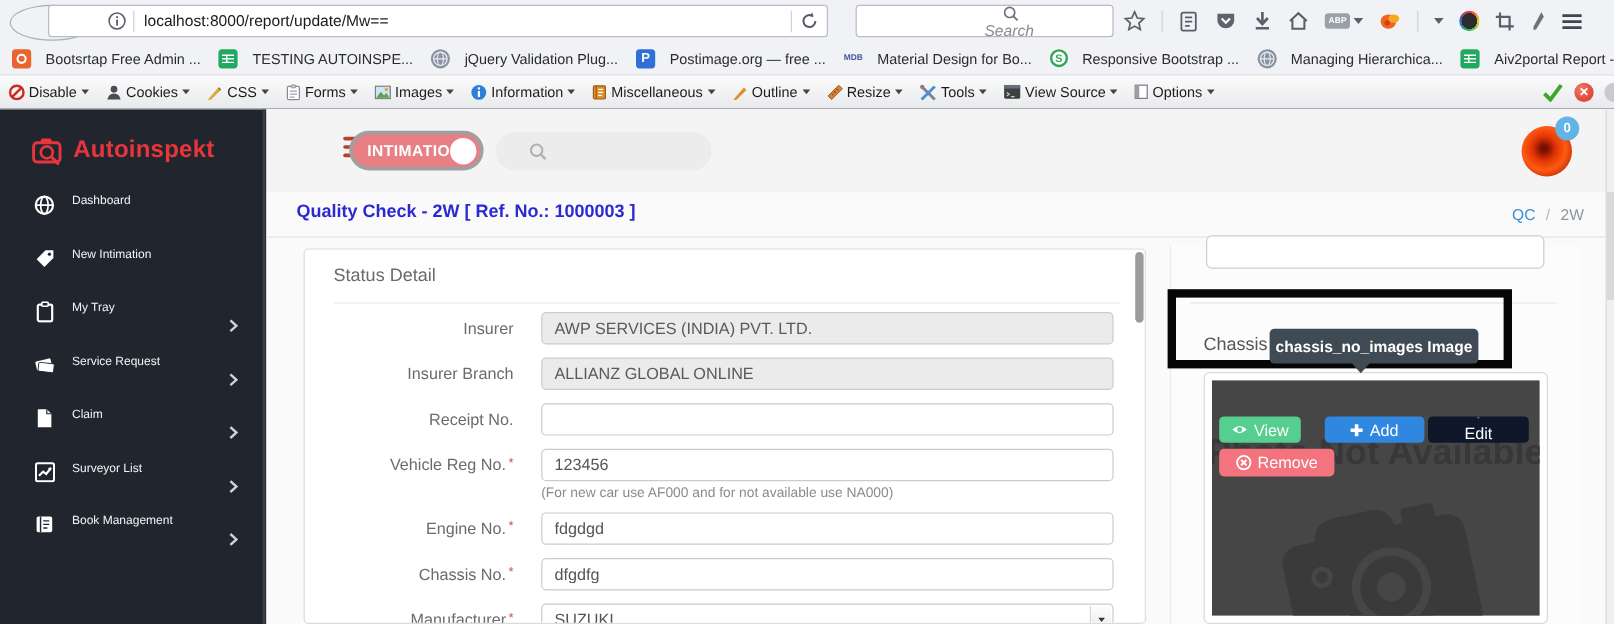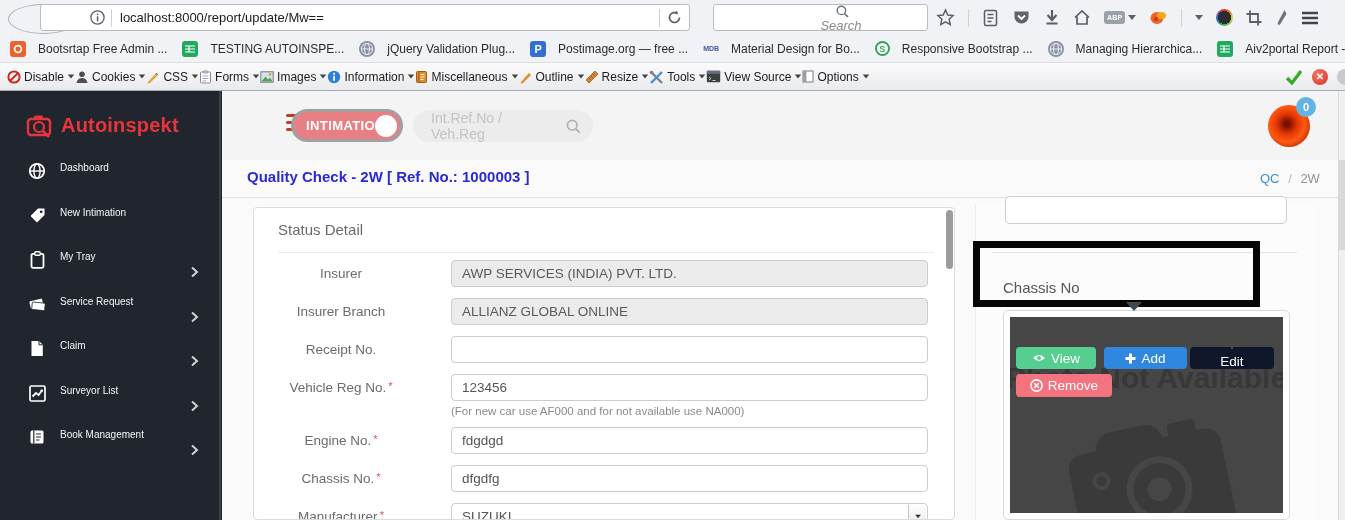--- a/index.html
+++ b/index.html
@@ -19,21 +19,21 @@
   .sphere{width:17px;height:17px;border-radius:50%;background:radial-gradient(circle at 50% 50%, #2c2d31 0 54%, transparent 55%),conic-gradient(#e33,#ec2,#3b5,#36c,#e33);}
   
   .bmbar{position:absolute;left:0;top:35px;width:1345px;height:28px;background:#f1f2f5;border-bottom:1px solid #dcdde2;display:flex;align-items:center;gap:15px;padding-left:10px;box-sizing:border-box;}
   .bm{display:flex;align-items:center;gap:12px;font-size:12px;color:#2b2b2d;white-space:nowrap;}
   .fav{width:16px;height:16px;border-radius:3px;display:flex;align-items:center;justify-content:center;flex:none;}
   .fav-sheet{background:#1faa5f;}
   .fav-p{background:#2f6fd6;color:#fff;font-size:11px;font-weight:bold;}
   .fav-mdb{color:#45589e;font-size:7px;font-weight:bold;width:auto;}
   .fav-s{border:2px solid #2ea558;border-radius:50%;width:11px;height:11px;color:#2ea558;font-size:9px;font-weight:bold;background:#fff;}
   
-  .devbar{position:absolute;left:0;top:63px;width:1345px;height:28px;background:linear-gradient(#fbfbfc,#e9eaed);border-bottom:1px solid #a6aab1;display:flex;align-items:center;gap:0;padding-left:7px;box-sizing:border-box;}
+  .devbar{position:absolute;left:0;top:63px;width:1345px;height:28px;background:linear-gradient(#fbfbfc,#e9eaed);border-bottom:1px solid #a6aab1;display:flex;align-items:center;gap:13px;padding-left:7px;box-sizing:border-box;}
   .dv{display:flex;align-items:center;gap:3px;font-size:12px;color:#1c1c1e;white-space:nowrap;}
   .dv .caret{border-top-color:#444;transform:scale(.8);}
   .devright{position:absolute;right:0;top:63px;height:27px;display:flex;align-items:center;gap:9px;padding-right:4px;}
   .redx{width:16px;height:16px;border-radius:50%;background:radial-gradient(circle at 35% 30%, #f1776a,#d43320);color:#fff;font-size:10px;font-weight:bold;display:flex;align-items:center;justify-content:center;}
   
   .app{position:absolute;left:0;top:91px;width:1345px;height:429px;background:#f4f4f5;overflow:hidden;}
   .sidebar{position:absolute;left:0;top:0;width:222px;height:429px;background:#21262e;}
   .side-edge{position:absolute;left:219px;top:0;width:2px;height:429px;background:#3a414a;}
   .logo{height:68px;display:flex;align-items:center;padding-left:26px;}
   .brand{color:#e8353c;font-size:20px;font-weight:bold;margin-left:5px;letter-spacing:.2px;}
@@ -53,42 +53,42 @@
   .crumbs{position:absolute;left:1038px;top:11px;font-size:13px;white-space:nowrap;}
   .crumb-qc{color:#3d8fd1;}
   .crumb-sep{color:#b8b8b8;margin:0 5px;}
   .crumb-cur{color:#8d959c;}
   .titlehr{position:absolute;left:0;top:37px;width:1116px;height:1px;background:#e3e3e5;}
   
   .card{position:absolute;left:31px;top:47px;width:702px;height:313px;background:#fff;border:1px solid #dcdcdc;border-radius:4px;box-sizing:border-box;overflow:hidden;}
   .sdhead{position:absolute;left:24px;top:13px;font-size:15px;color:#6a6a6a;}
   .sdhr{position:absolute;left:24px;top:44px;width:656px;height:1px;background:#ececec;}
   .frow{position:absolute;left:0;width:700px;height:27px;}
-  .flab{position:absolute;left:0;top:6px;width:174px;text-align:center;font-size:13.5px;color:#6b6b6b;}
+  .flab{position:absolute;left:0;top:6px;width:174px;text-align:right;font-size:13.5px;color:#6b6b6b;}
   .req{color:#d9534f;font-size:11px;vertical-align:top;margin-left:2px;}
   .finp{position:absolute;left:197px;top:0;width:477px;height:27px;box-sizing:border-box;border:1px solid #cccccc;border-radius:4px;background:#fff;font-family:"Liberation Sans",sans-serif;font-size:13.5px;color:#555;padding:4px 10px;cursor:default;}
   .finp:disabled,.finp.dis{background:#ebebeb;color:#5a5a5a;}
   .helper{position:absolute;left:197px;top:197px;font-size:11.5px;color:#8a8a8a;}
   .selwrap{position:absolute;left:197px;top:0;width:477px;height:27px;box-sizing:border-box;border:1px solid #cccccc;border-radius:4px;background:#fff;font-size:13.5px;color:#555;display:flex;align-items:center;padding-left:10px;}
   .selbtn{position:absolute;right:1px;top:1px;bottom:1px;width:17px;background:linear-gradient(#fdfdfd,#e8e8e8);border-left:1px solid #c6c6c6;border-radius:0 3px 3px 0;display:flex;align-items:center;justify-content:center;}
   .selbtn .caret{border-top-color:#333;transform:scale(.7);}
   .cardscroll{position:absolute;left:692px;top:2px;width:7px;height:59px;background:#9b9b9b;border-radius:4px;}
   
   .rpanel{position:absolute;left:753px;top:45px;width:340px;height:315px;background:#fcfcfc;border-left:1px solid #ebebeb;}
   .pinput{position:absolute;left:783px;top:36px;width:282px;height:28px;box-sizing:border-box;border:1px solid #cdcdcd;border-radius:5px;background:#fff;z-index:1;}
   .rhr{position:absolute;left:770px;top:92px;width:305px;height:1px;background:#e6e6e6;}
   .chassislab{position:absolute;left:781px;top:119px;font-size:15px;color:#565656;z-index:1;}
   .blackbox{position:absolute;left:751px;top:81px;width:287px;height:66px;border:7px solid #060606;box-sizing:border-box;z-index:5;}
   .tooltip{position:absolute;left:836px;top:114px;width:174px;height:29px;background:#3f4a55;border-radius:4px;color:#fff;font-size:13px;font-weight:bold;display:flex;align-items:center;justify-content:center;z-index:6;white-space:nowrap;}
   .tooltiparrow{position:absolute;left:904px;top:142px;width:0;height:0;border-left:8px solid transparent;border-right:8px solid transparent;border-top:9px solid #3f4a55;z-index:6;}
   .imgcard{position:absolute;left:781px;top:150px;width:287px;height:210px;background:#fff;border:1px solid #d9d9d9;border-radius:5px;box-sizing:border-box;z-index:2;}
   .dark{position:absolute;left:6px;top:6px;width:273px;height:196px;background:#464646;overflow:hidden;}
   .pna{position:absolute;left:50%;top:44px;transform:translateX(-50%);font-size:30px;font-weight:bold;color:#383838;white-space:nowrap;}
   .pbtn{position:absolute;height:22px;border-radius:4px;color:#fff;font-size:13.5px;display:flex;align-items:center;justify-content:center;gap:5px;box-sizing:border-box;}
-  .b-view{left:6px;top:30px;width:80px;background:#55ce8f;}
+  .b-view{left:6px;top:30px;width:68px;background:#55ce8f;}
   .b-add{left:94px;top:30px;width:83px;background:#2f87e0;}
   .b-edit{left:180px;top:30px;width:84px;background:#0f172a;flex-direction:column;}
   .b-remove{left:6px;top:57px;width:96px;height:23px;background:#f3747e;}
   .winscroll{position:absolute;left:1338px;top:91px;width:7px;height:429px;background:#f0f0f2;border-left:1px solid #dadade;}
   .winthumb{position:absolute;left:1339px;top:160px;width:6px;height:90px;background:#d9d9dc;}
 </style>
 </head>
 <body>
 
 <div class="stage">
@@ -461,21 +461,20 @@
       <div class="abs burger" style="left:23px;top:19px;">
           <div></div>
           <div></div>
           <div></div>
         </div>
       <div class="pill">
         <span>INTIMATION</span>
         <span class="knob"></span>
       </div>
       <div class="hsearch">
-        <span>Int.Ref.No / Veh.Reg</span>
         <span style="margin-left:10px;display:flex;">
           <svg width="15" height="15" viewBox="0 0 15 15">
               <circle cx="6.2" cy="6.2" r="4.8" fill="none" stroke="#b0b0b0" stroke-width="1.7"></circle>
               <path d="M9.8 9.8 L13.6 13.6" stroke="#b0b0b0" stroke-width="1.9"></path>
             </svg>
         </span>
       </div>
       <div class="avatar"></div>
       <div class="badge">0</div>
     </div>
@@ -528,20 +527,21 @@
           </div>
         </div>
         <div class="cardscroll"></div>
       </div>
 
       <div class="rpanel"></div>
       <div class="pinput"></div>
       <div class="rhr"></div>
       <div class="chassislab">Chassis No</div>
       <div class="blackbox"></div>
+      <div class="tooltip">chassis_no_images Image</div>
       <div class="tooltiparrow"></div>
 
       <div class="imgcard">
         <div class="dark">
           <div class="pna">Photo Not Available</div>
           <svg style="position:absolute;left:32px;top:86px;transform:rotate(-12deg);" width="215" height="150" viewBox="0 0 215 150">
             <rect x="30" y="38" width="155" height="100" rx="15" fill="#3a3a3a"></rect>
             <path d="M60 40 q2 -18 20 -18 h30 q16 0 18 16 Z" fill="#3a3a3a"></path>
             <rect x="135" y="26" width="28" height="16" rx="4" fill="#3a3a3a"></rect>
             <circle cx="115" cy="88" r="42" fill="#3a3a3a"></circle>

